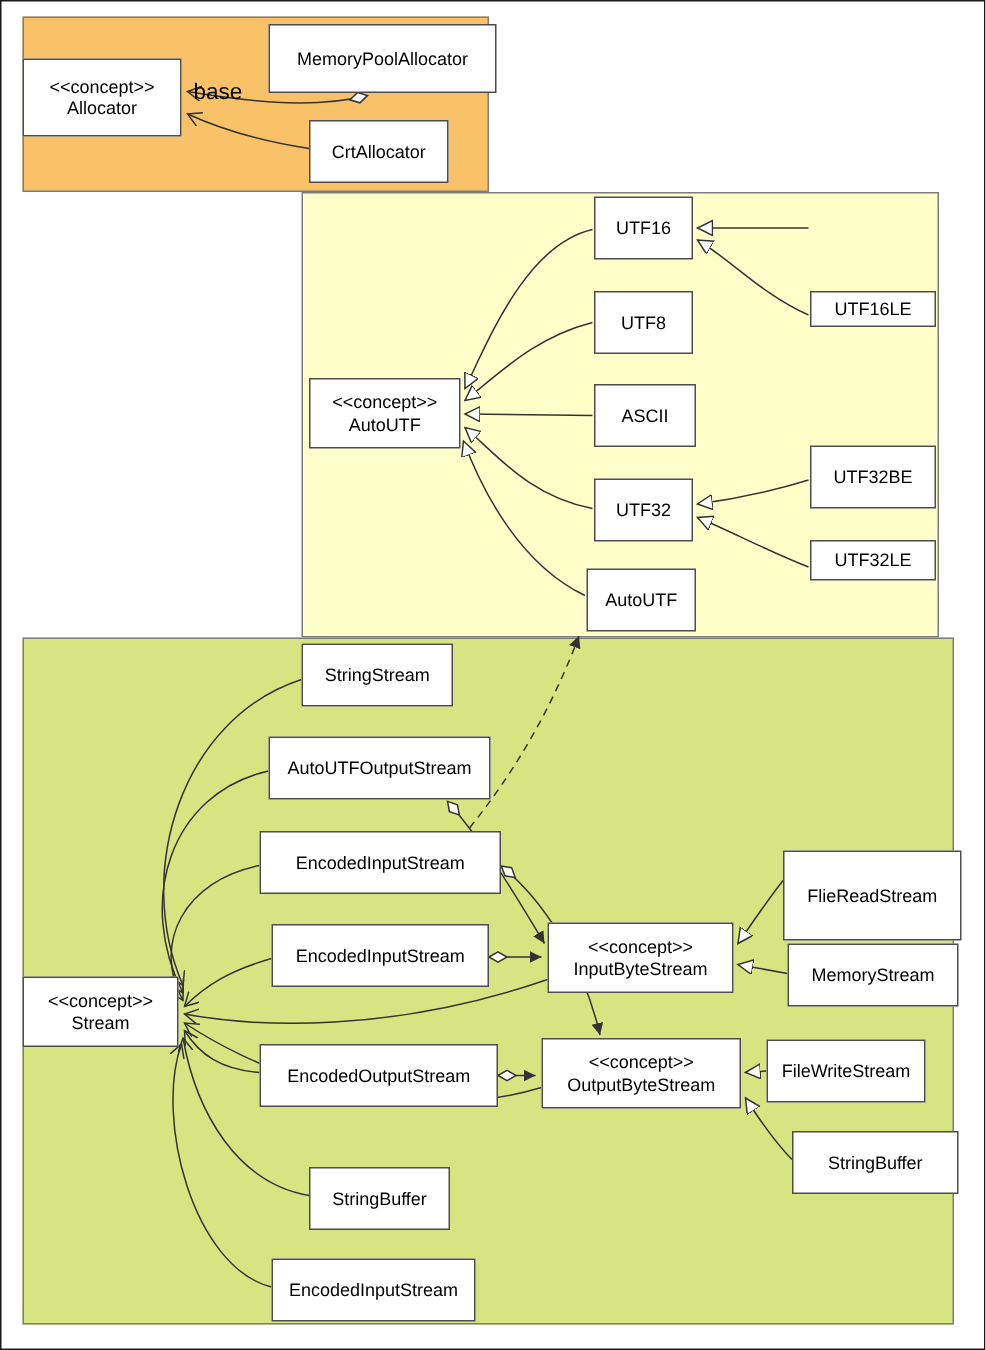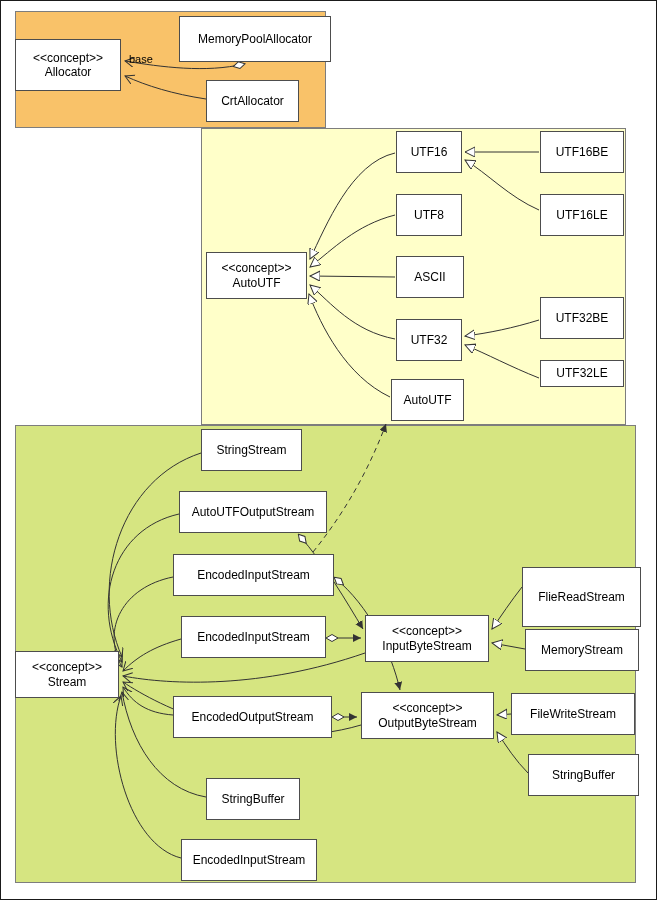--- a/index.html
+++ b/index.html
@@ -10,21 +10,21 @@
   }
   .region{position:absolute;border:1px solid #7d7d7d;box-sizing:border-box;z-index:0;}
   svg.edges{position:absolute;left:0;top:0;z-index:1;}
   .edge{fill:none;stroke:#333;stroke-width:1;}
   .edge.dashed{stroke-dasharray:5 4;}
   .node{
     position:absolute;background:#fff;border:1px solid #4d4d4d;box-sizing:border-box;
     display:flex;flex-direction:column;align-items:center;justify-content:center;
     font-size:12px;color:#000;z-index:2;line-height:1.2;padding:2px;
   }
-  .edge-label{position:absolute;font-size:11px;color:#000;z-index:3;}
+  .edge-label{position:absolute;font-size:15px;color:#000;z-index:3;}
 </style>
 </head>
 <body>
 
 <div class="canvas">
 
   <div class="region" style="left: 14px; top: 10px; width: 311px; height: 117px; background-color: rgb(249, 194, 105);"></div>
   <div class="region" style="left: 200px; top: 127px; width: 425px; height: 297px; background-color: rgb(255, 255, 201);"></div>
   <div class="region" style="left: 14px; top: 424px; width: 621px; height: 458px; background-color: rgb(214, 229, 129);"></div>
 
@@ -83,23 +83,22 @@
   <div class="edge-label" style="left:128px;top:52px">base</div>
 
   <div class="node" style="left:178px;top:15px;width:152px;height:46px">MemoryPoolAllocator</div>
   <div class="node" style="left:14px;top:38px;width:106px;height:52px">
     <span>&lt;&lt;concept&gt;&gt;</span>
     <span>Allocator</span>
   </div>
   <div class="node" style="left:205px;top:79px;width:93px;height:42px">CrtAllocator</div>
 
   <div class="node" style="left:395px;top:130px;width:66px;height:42px">UTF16</div>
-  <div class="node" style="left:539px;top:130px;width:84px;height:42px">UTF16BE</div>
   <div class="node" style="left:395px;top:193px;width:66px;height:42px">UTF8</div>
-  <div class="node" style="left:539px;top:193px;width:84px;height:42px">UTF16LE</div>
+  <div class="node" style="left:539px;top:193px;width:84px;height:24px">UTF16LE</div>
   <div class="node" style="left:205px;top:251px;width:101px;height:47px">
     <span>&lt;&lt;concept&gt;&gt;</span>
     <span>AutoUTF</span>
   </div>
   <div class="node" style="left:395px;top:255px;width:68px;height:42px">ASCII</div>
   <div class="node" style="left:539px;top:296px;width:84px;height:42px">UTF32BE</div>
   <div class="node" style="left:395px;top:318px;width:66px;height:42px">UTF32</div>
   <div class="node" style="left:539px;top:359px;width:84px;height:27px">UTF32LE</div>
   <div class="node" style="left:390px;top:378px;width:73px;height:42px">AutoUTF</div>
 
@@ -115,18 +114,18 @@
   <div class="node" style="left:524px;top:628px;width:114px;height:42px">MemoryStream</div>
   <div class="node" style="left:14px;top:650px;width:104px;height:47px">
     <span>&lt;&lt;concept&gt;&gt;</span>
     <span>Stream</span>
   </div>
   <div class="node" style="left:172px;top:695px;width:159px;height:42px">EncodedOutputStream</div>
   <div class="node" style="left:360px;top:691px;width:133px;height:47px">
     <span>&lt;&lt;concept&gt;&gt;</span>
     <span>OutputByteStream</span>
   </div>
-  <div class="node" style="left:510px;top:692px;width:124px;height:42px">FileWriteStream</div>
+  <div class="node" style="left:510px;top:692px;width:106px;height:42px">FileWriteStream</div>
   <div class="node" style="left:527px;top:753px;width:111px;height:42px">StringBuffer</div>
   <div class="node" style="left:205px;top:777px;width:94px;height:42px">StringBuffer</div>
   <div class="node" style="left:180px;top:838px;width:136px;height:42px">EncodedInputStream</div>
 
 </div>
 
 </body></html>

